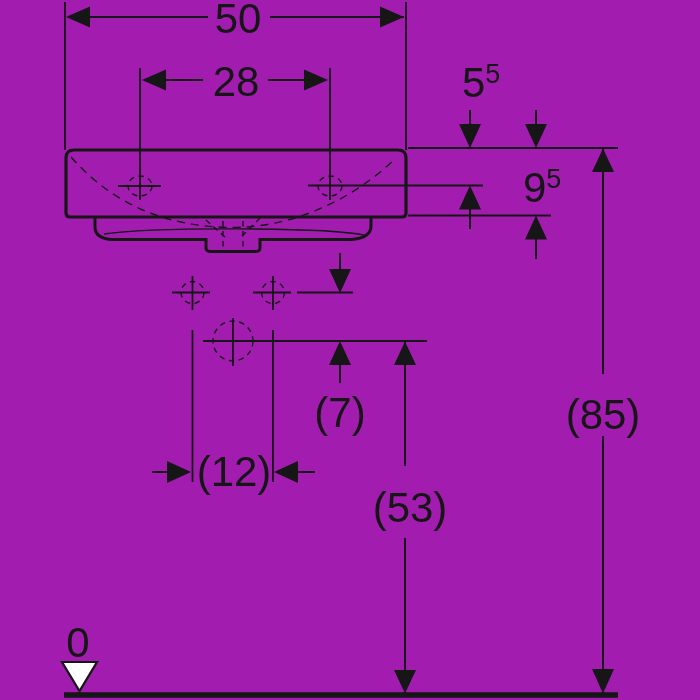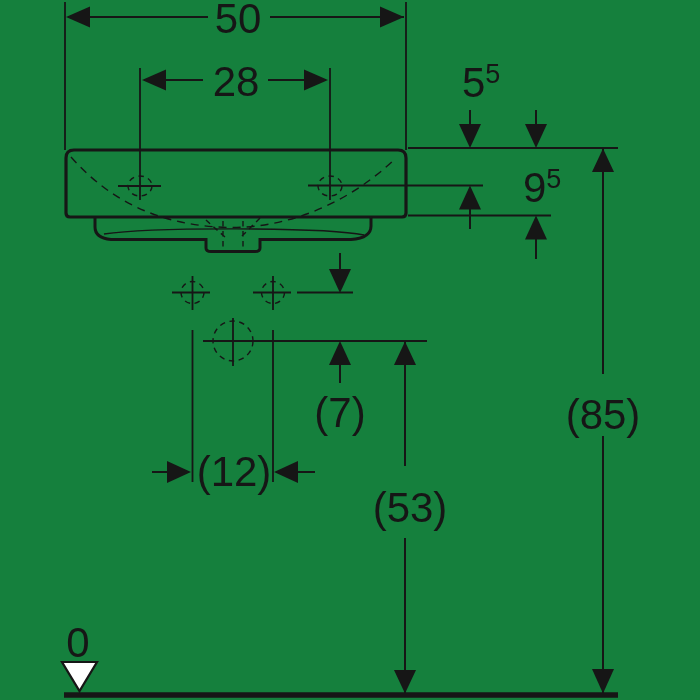--- a/index.html
+++ b/index.html
@@ -1,16 +1,16 @@
 <!DOCTYPE html>
 <html><head>
 <meta charset="utf-8">
 <style>
   html,body{margin:0;padding:0;background:#fff;}
-  .canvas{position:relative;width:700px;height:700px;background:#15803d;overflow:hidden;}
+  .canvas{position:relative;width:700px;height:700px;background:#a21caf;overflow:hidden;}
   svg{display:block;}
   svg text{font-family:"Liberation Sans","DejaVu Sans",sans-serif;font-size:42px;fill:#161616;}
   svg .sup{font-size:27px;}
   .ln{stroke:#161616;fill:none;}
   .outline{stroke-width:3.2;}
   .outline-med{stroke-width:3;}
   .thin{stroke-width:1.4;}
   .dim{stroke-width:2;}
   .ref{stroke-width:1.8;}
   .dash{stroke-dasharray:8 6;}

